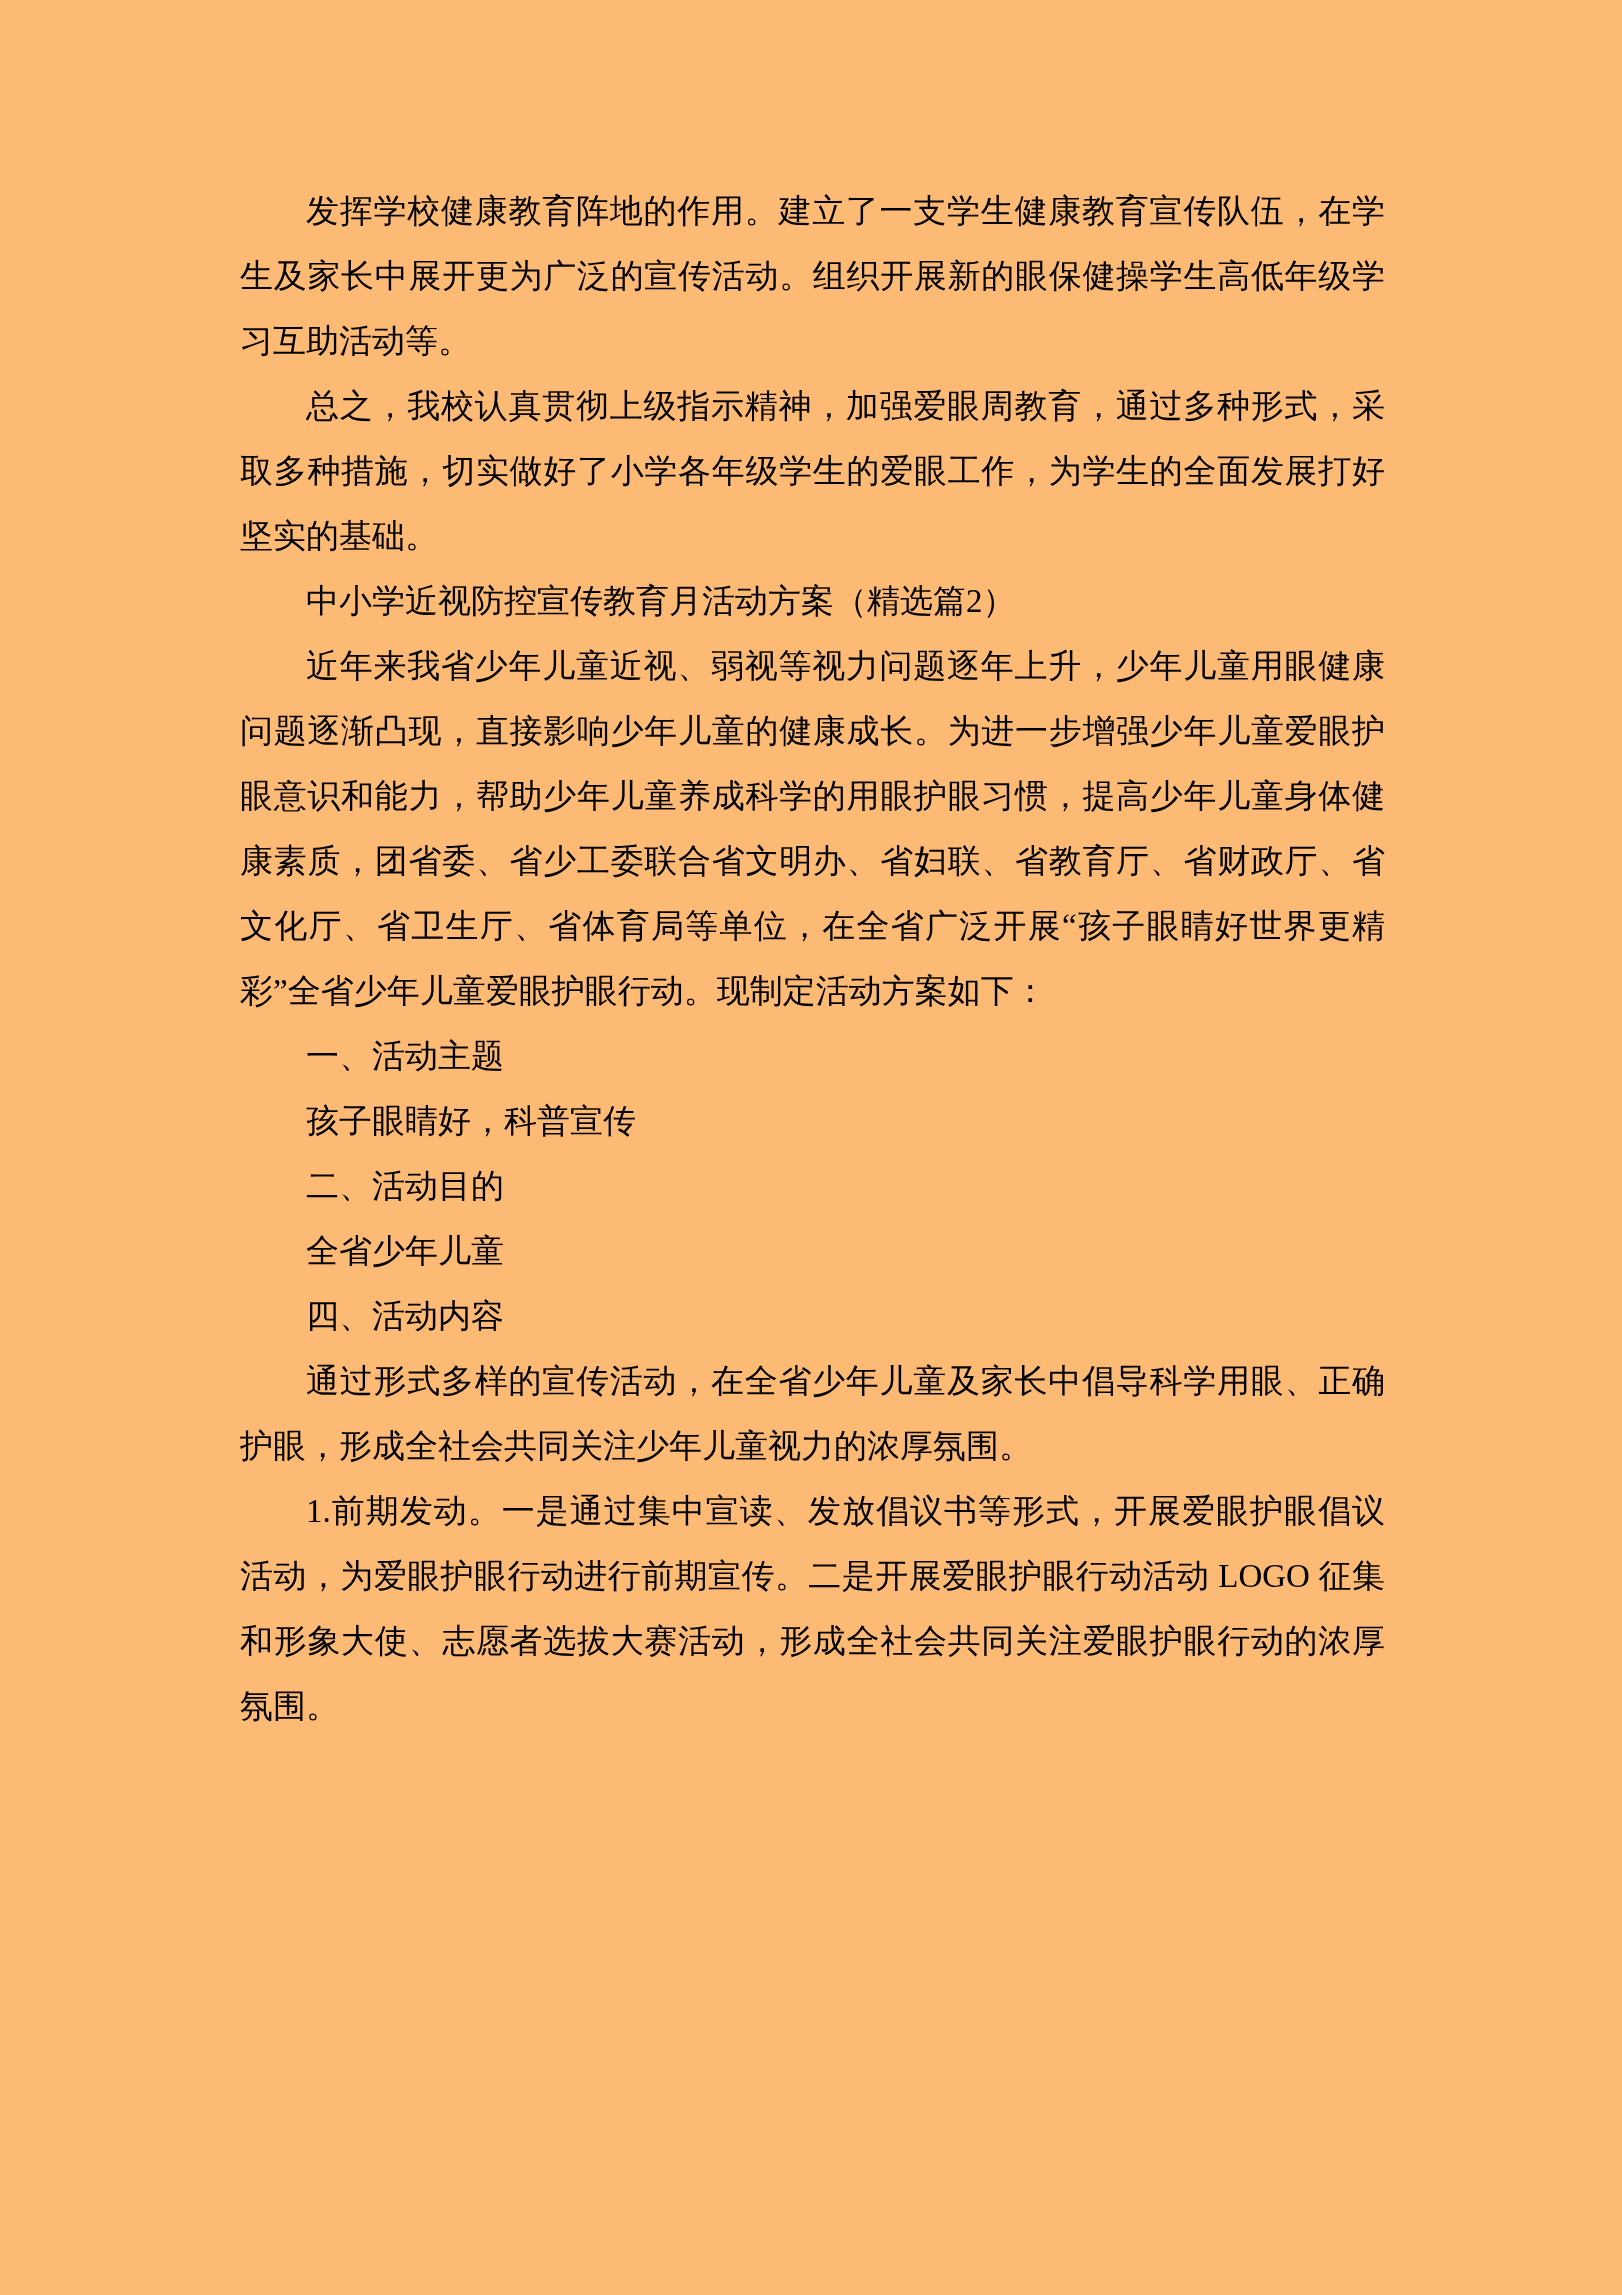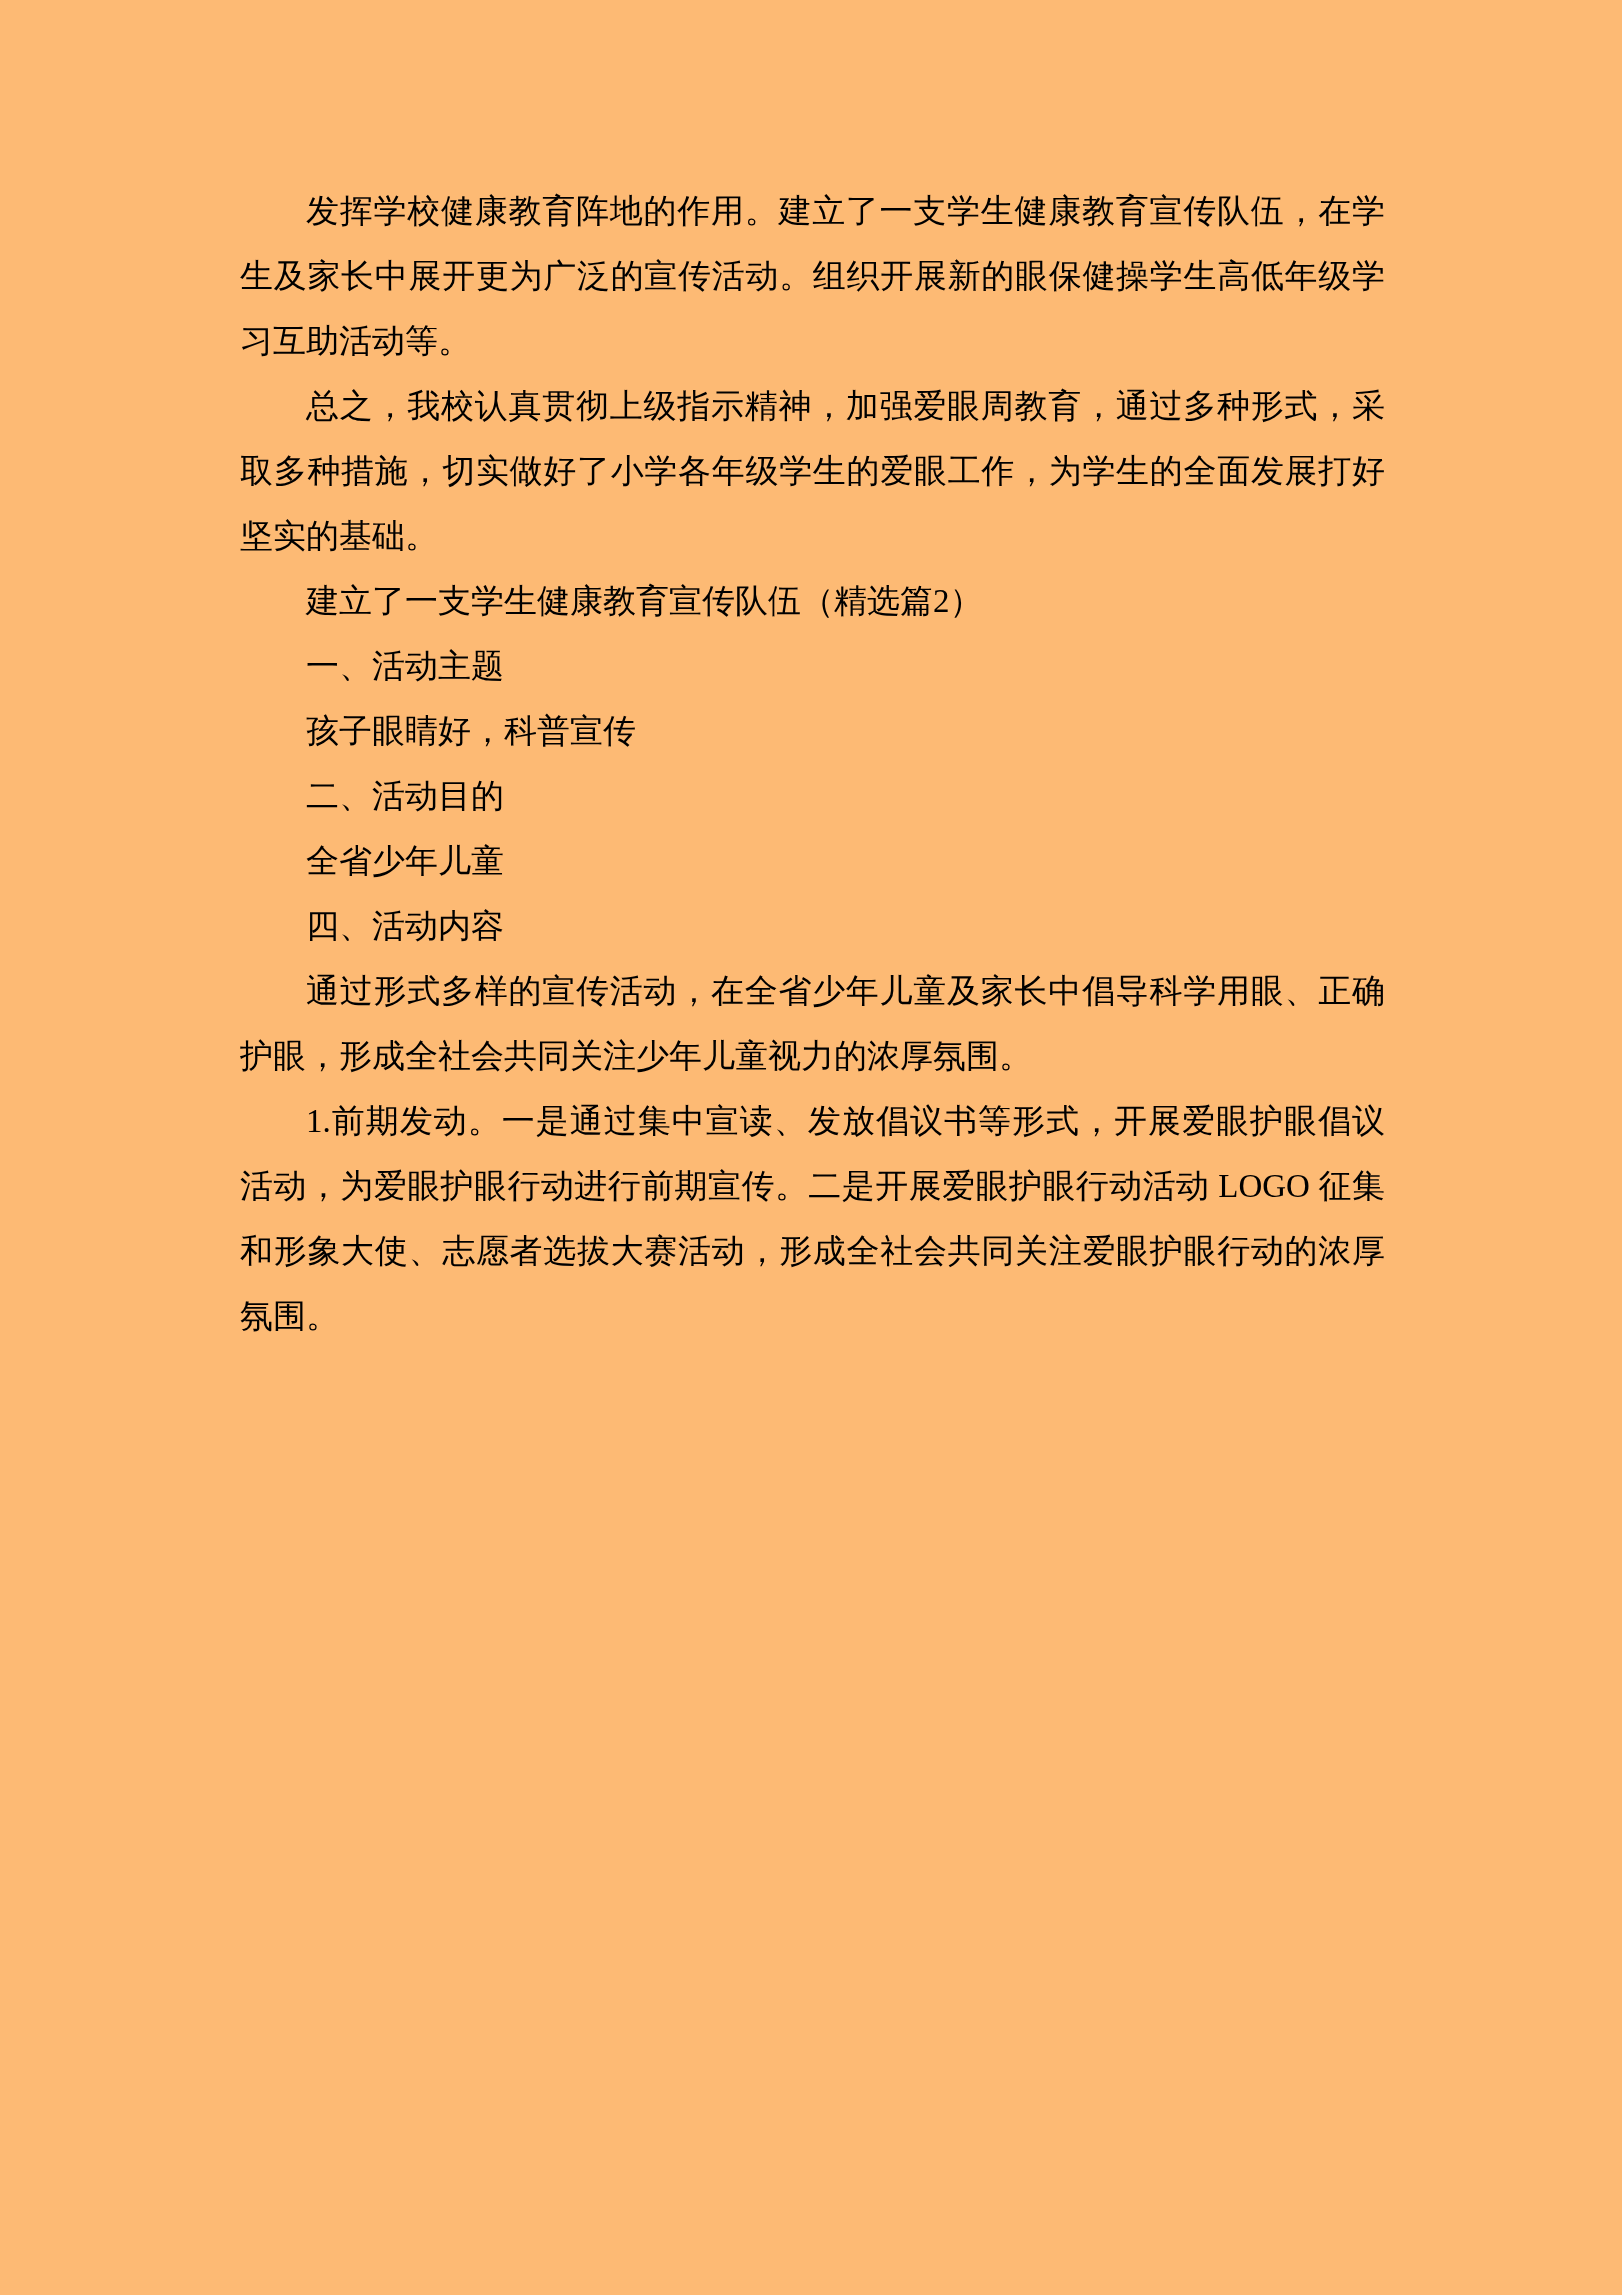--- a/index.html
+++ b/index.html
@@ -44,22 +44,23 @@
 </style>
 </head>
 <body>
 
 <div class="page">
   <div class="doc-content">
   <p class="para">发挥学校健康教育阵地的作用。建立了一支学生健康教育宣传队伍，在学生及家长中展开更为广泛的宣传活动。组织开展新的眼保健操学生高低年级学习互助活动等。</p>
 
   <p class="para">总之，我校认真贯彻上级指示精神，加强爱眼周教育，通过多种形式，采取多种措施，切实做好了小学各年级学生的爱眼工作，为学生的全面发展打好坚实的基础。</p>
 
-  <p class="para">建立了一支学生健康教育宣传队伍（精选篇2）</p>
+  <p class="para">中小学近视防控宣传教育月活动方案（精选篇2）</p>
 
+  <p class="para">近年来我省少年儿童近视、弱视等视力问题逐年上升，少年儿童用眼健康问题逐渐凸现，直接影响少年儿童的健康成长。为进一步增强少年儿童爱眼护眼意识和能力，帮助少年儿童养成科学的用眼护眼习惯，提高少年儿童身体健康素质，团省委、省少工委联合省文明办、省妇联、省教育厅、省财政厅、省文化厅、省卫生厅、省体育局等单位，在全省广泛开展“孩子眼睛好世界更精彩”全省少年儿童爱眼护眼行动。现制定活动方案如下：</p>
 
   <p class="para">一、活动主题</p>
 
   <p class="para">孩子眼睛好，科普宣传</p>
 
   <p class="para">二、活动目的</p>
 
 
 
   <p class="para">全省少年儿童</p>

